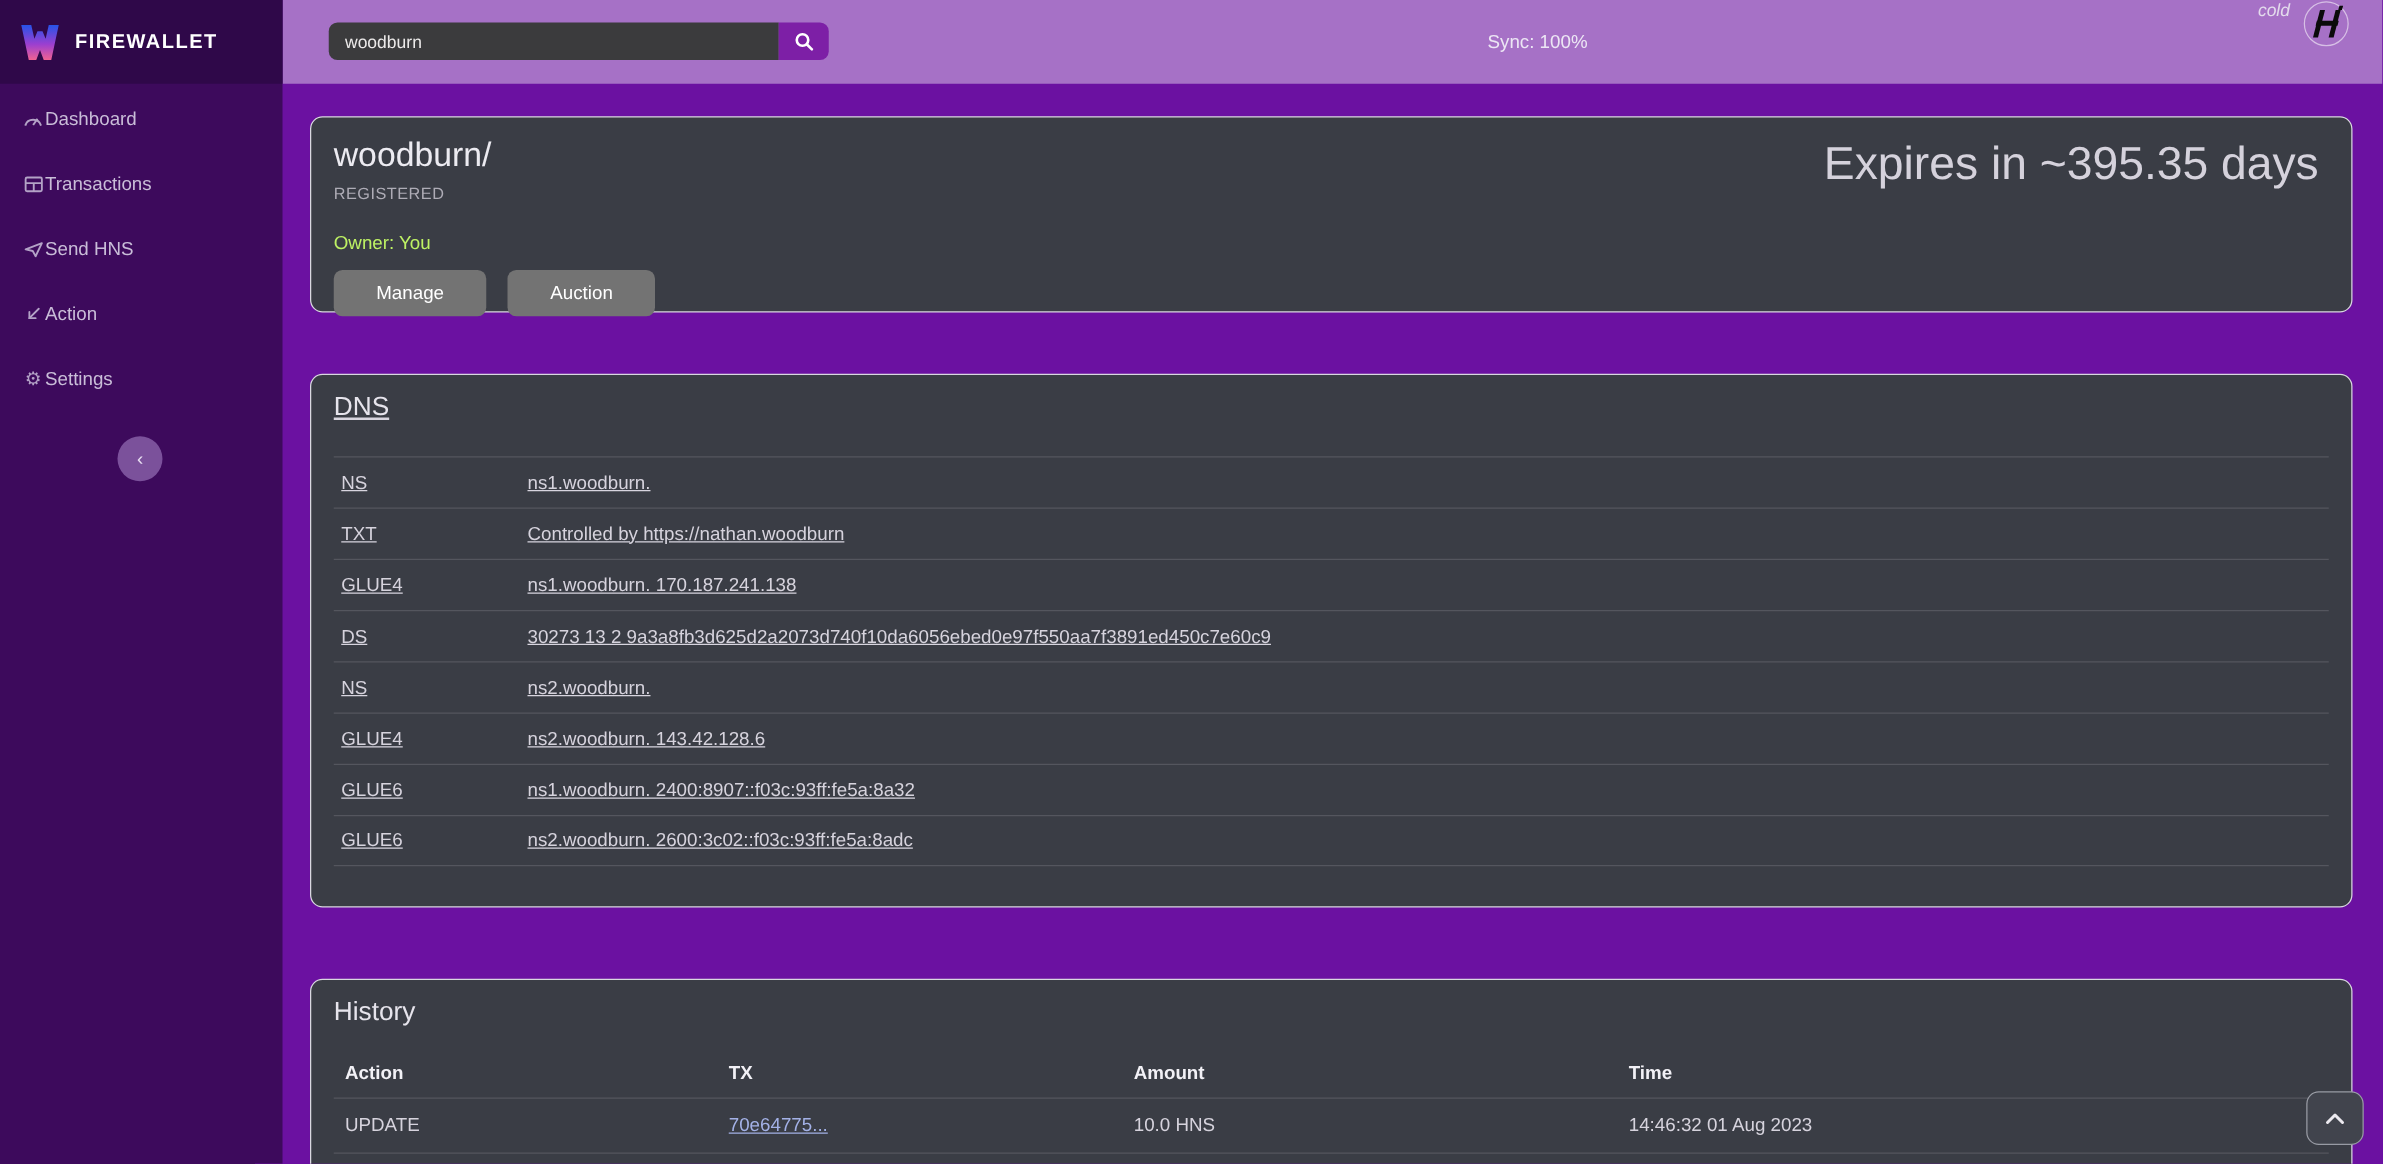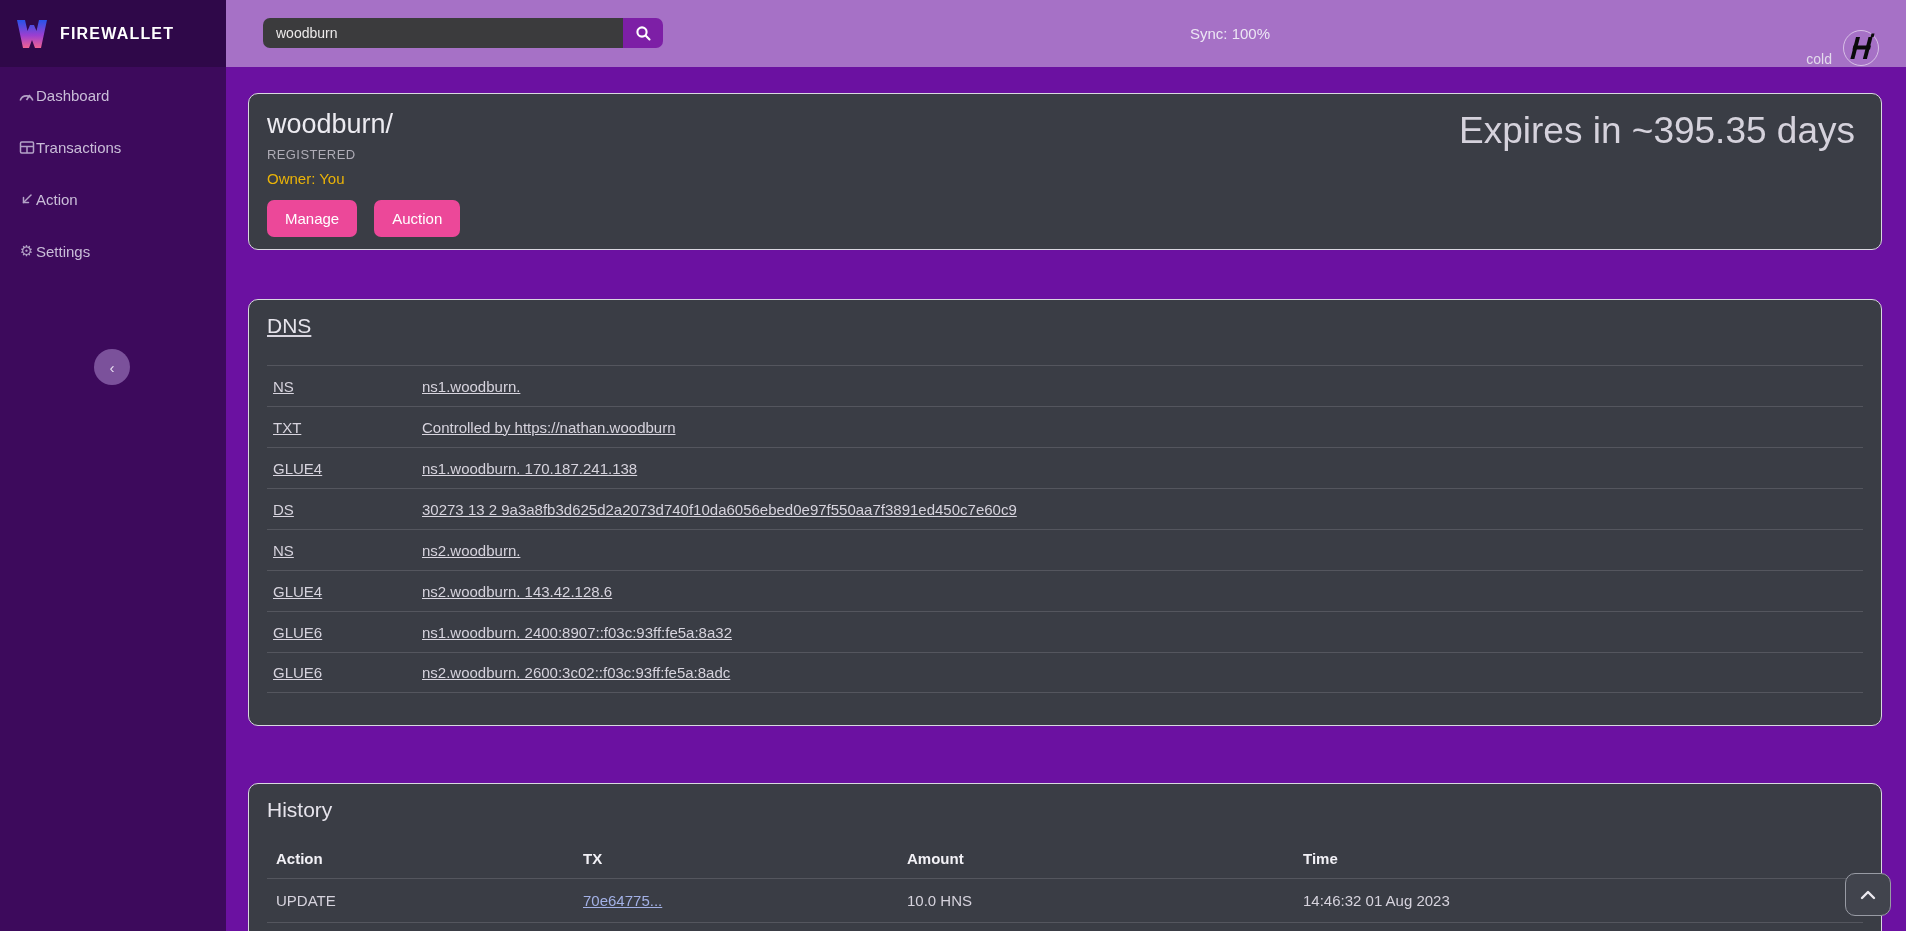--- a/index.html
+++ b/index.html
@@ -23,36 +23,36 @@
 
   
   .topbar { position:absolute; left:226px; top:0; width:1680px; height:67px; background:#a671c6; z-index:4; }
   .search-wrap { position:absolute; left:37px; top:18px; display:flex; height:30px; }
   .search-input { width:360px; height:30px; background:#3b3b3d; border:none; outline:none;
     border-radius:7px 0 0 7px; color:#eceaea; padding:0 13px; font-size:14px; }
   .search-btn { width:40px; height:30px; background:#7d1fa6; border:none; border-radius:0 7px 7px 0;
     display:flex; align-items:center; justify-content:center; cursor:pointer; }
   .sync-label { position:absolute; left:964px; top:0; height:67px; display:flex; align-items:center;
     color:#ece6f4; font-size:15px; }
-  .wallet-area { position:absolute; right:26px; top:0; height:67px; display:flex; align-items:flex-end; gap:10px; }
+  .wallet-area { position:absolute; right:26px; top:0; height:67px; display:flex; align-items:flex-start; gap:10px;font-style:italic; }
   .wallet-name { color:#e3dbec; font-size:14px; }
   .hns-logo { width:38px; height:38px; }
 
   
   .card { position:absolute; left:248px; width:1634px; background:#3a3d45;
     border:1px solid #d9d8e0; border-radius:10px; color:#d8d5df; }
 
   
   .card-domain { top:93px; height:157px; padding:15px 18px; }
   .domain-title { font-size:27px; color:#ecebf1; }
   .domain-status { font-size:13px; color:#aeacb6; margin-top:7px; letter-spacing:0.4px; }
-  .domain-owner { font-size:15px; color:#eab308; margin-top:8px; }
+  .domain-owner { font-size:15px; color:#bef264; margin-top:24px; }
   .domain-buttons { margin-top:13px; display:flex; gap:17px; }
-  .btn-purple { background:#ec4899; color:#ffffff; border:none; border-radius:7px;
-    padding:10px 18px; font-size:15px; font-family:inherit; cursor:pointer; }
+  .btn-purple { background:#737373; color:#ffffff; border:none; border-radius:7px;
+    padding:10px 34px; font-size:15px; font-family:inherit; cursor:pointer; }
   .expires { position:absolute; right:26px; top:16px; font-size:37px; color:#d5d2dc; }
 
   
   .card-dns { top:299px; height:427px; padding:14px 18px;text-decoration:underline; }
   .card-title { font-size:21px; color:#e6e4ec; }
   .dns-table { margin-top:27px; }
   .dns-row { display:grid; grid-template-columns:149px 1fr; align-items:center; height:41px;
     padding-left:6px; font-size:15px; color:#d6d3dd; border-top:1px solid #54565e; }
   .dns-row:last-child { border-bottom:1px solid #54565e; }
 
@@ -103,20 +103,28 @@
         <svg width="16" height="15" viewBox="0 0 16 15" fill="none" stroke="#b3a2c6" stroke-width="1.5">
           <rect x="1.5" y="2" width="13" height="11" rx="1.2"></rect>
           <line x1="1.5" y1="6.5" x2="14.5" y2="6.5"></line>
           <line x1="8" y1="6.5" x2="8" y2="13"></line>
         </svg>
       </span>
       <span>Transactions</span>
     </div>
     <div class="menu-item">
       <span class="mi-icon">
+        <svg width="16" height="15" viewBox="0 0 16 15" fill="none" stroke="#b3a2c6" stroke-width="1.5" stroke-linejoin="round">
+          <path d="M1.5 7.5 L14.5 2.5 L9.5 13 L7.2 8.8 Z"></path>
+        </svg>
+      </span>
+      <span>Send HNS</span>
+    </div>
+    <div class="menu-item">
+      <span class="mi-icon">
         <svg width="15" height="15" viewBox="0 0 15 15" fill="none" stroke="#b3a2c6" stroke-width="1.5" stroke-linecap="round">
           <line x1="12" y1="3" x2="4.5" y2="10.5"></line>
           <polyline points="4.5,5.5 4.5,10.5 9.5,10.5"></polyline>
         </svg>
       </span>
       <span>Action</span>
     </div>
     <div class="menu-item">
       <span class="mi-icon">⚙</span>
       <span>Settings</span>

